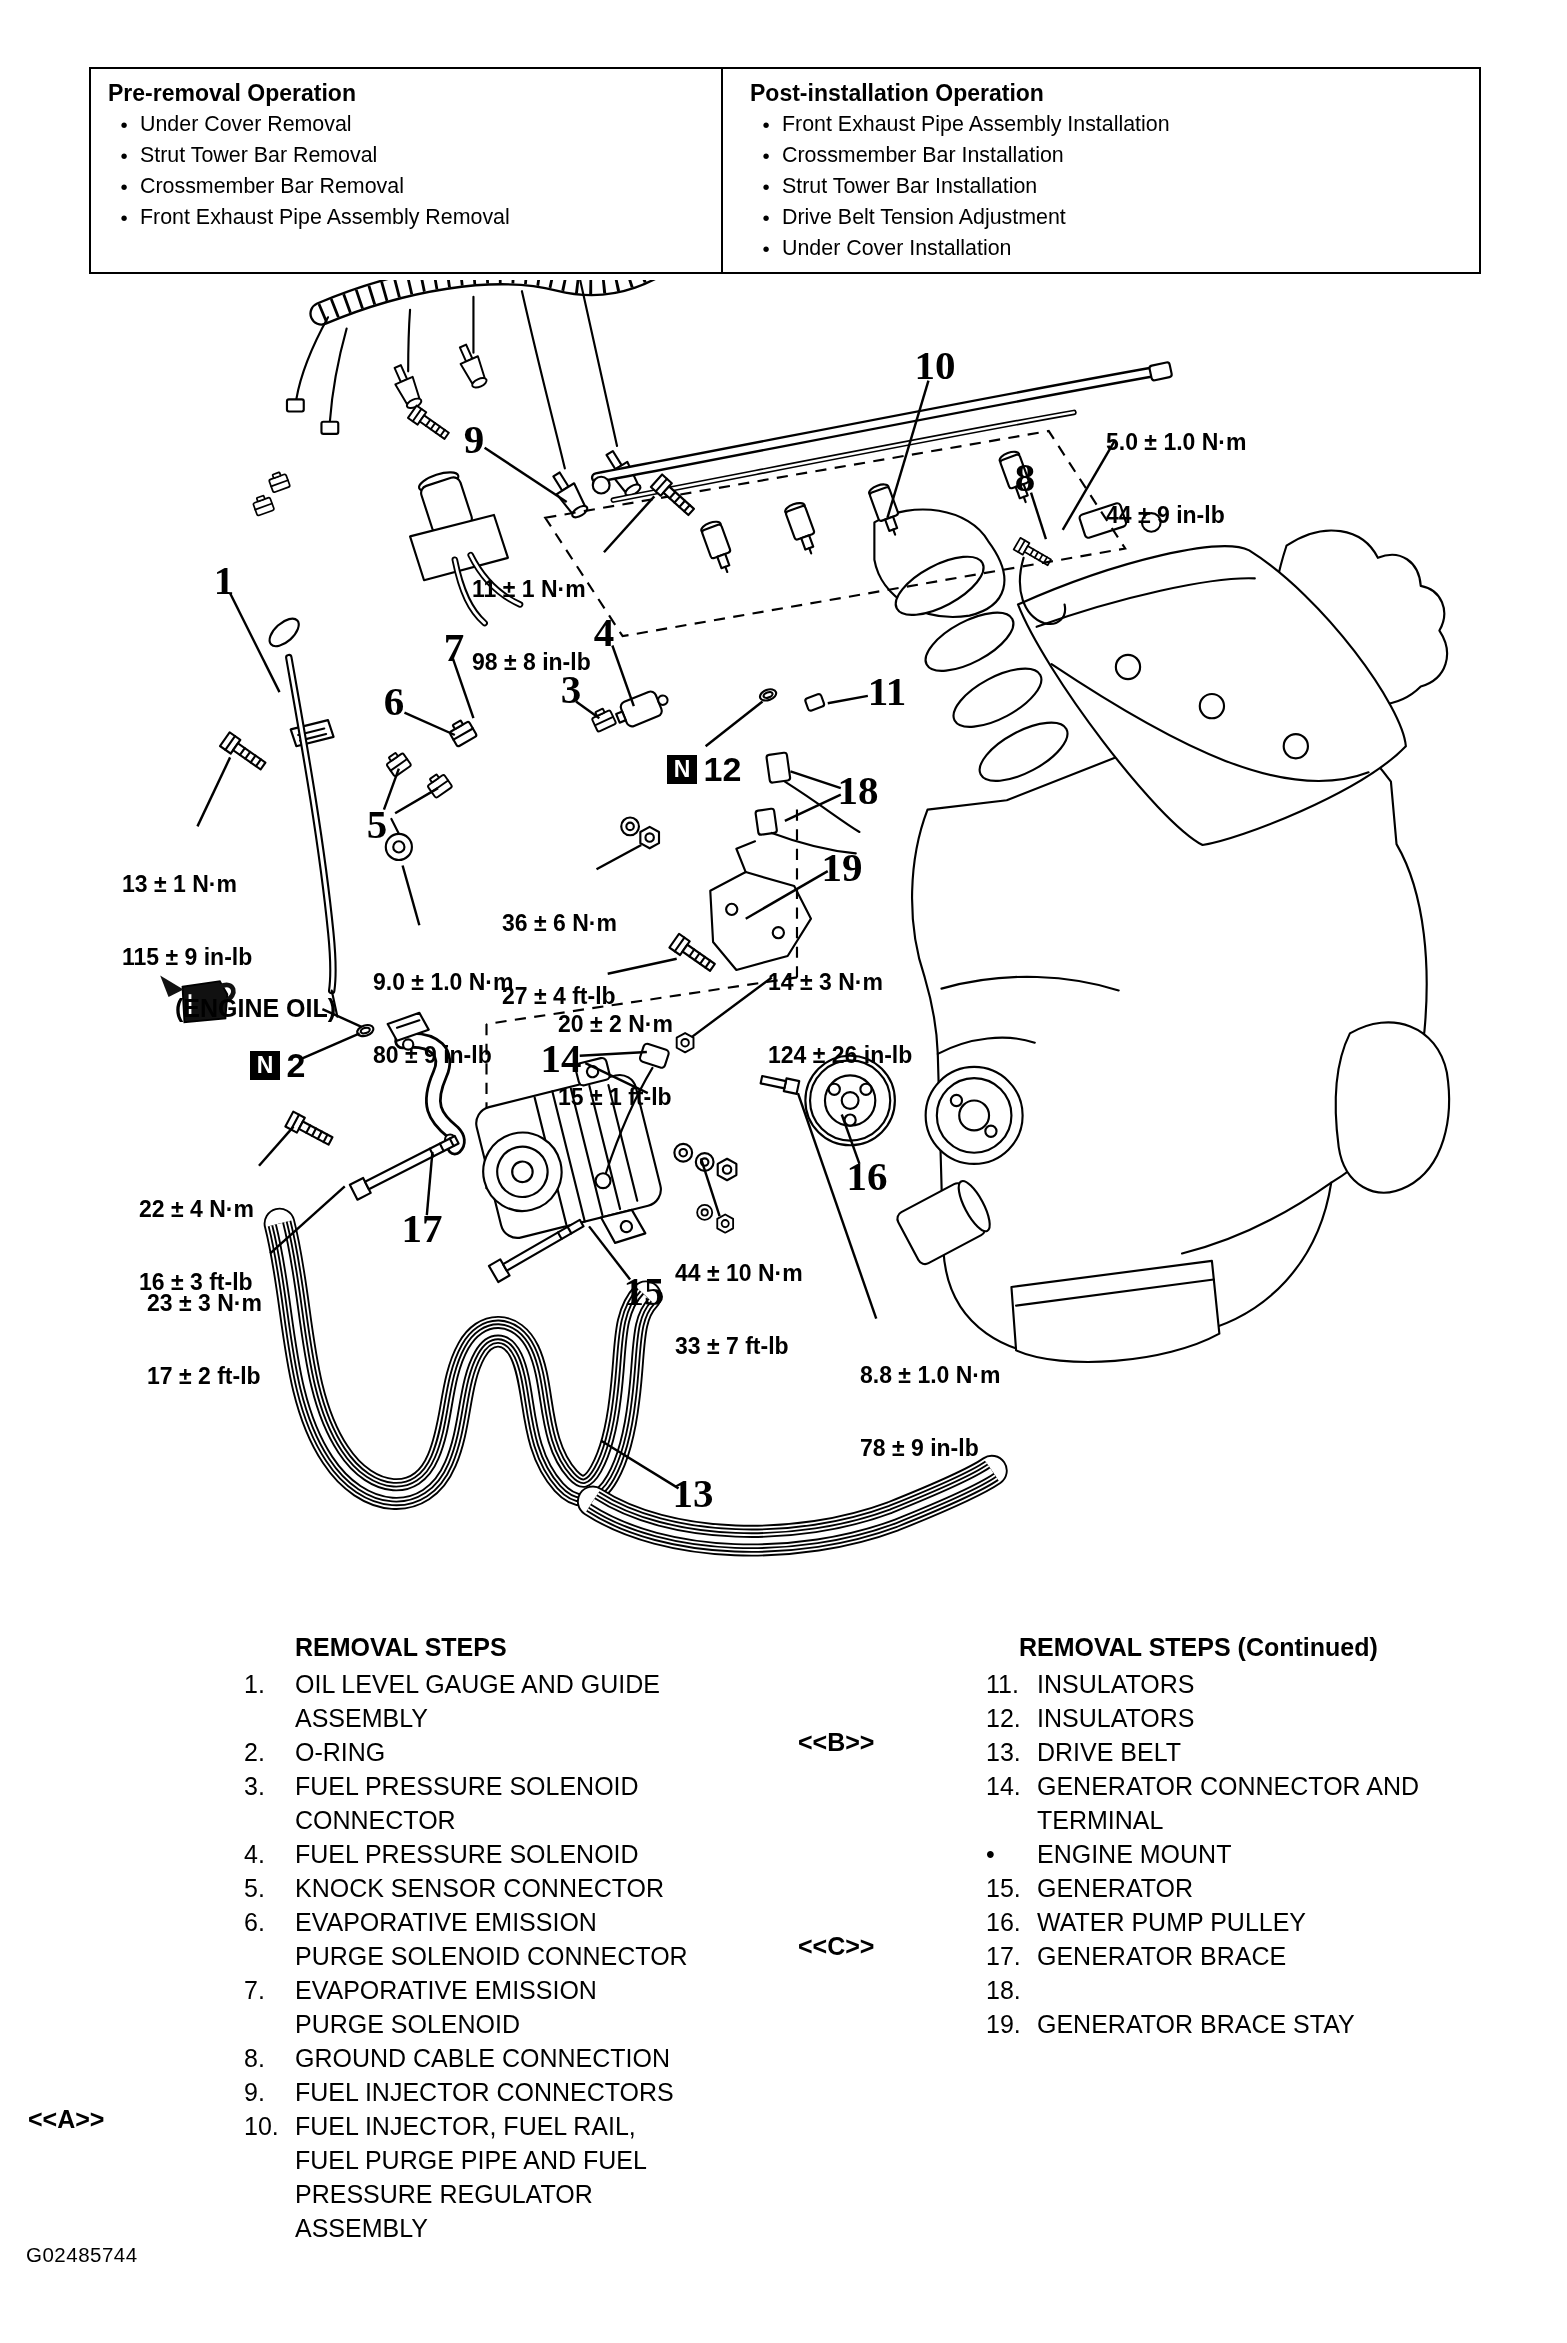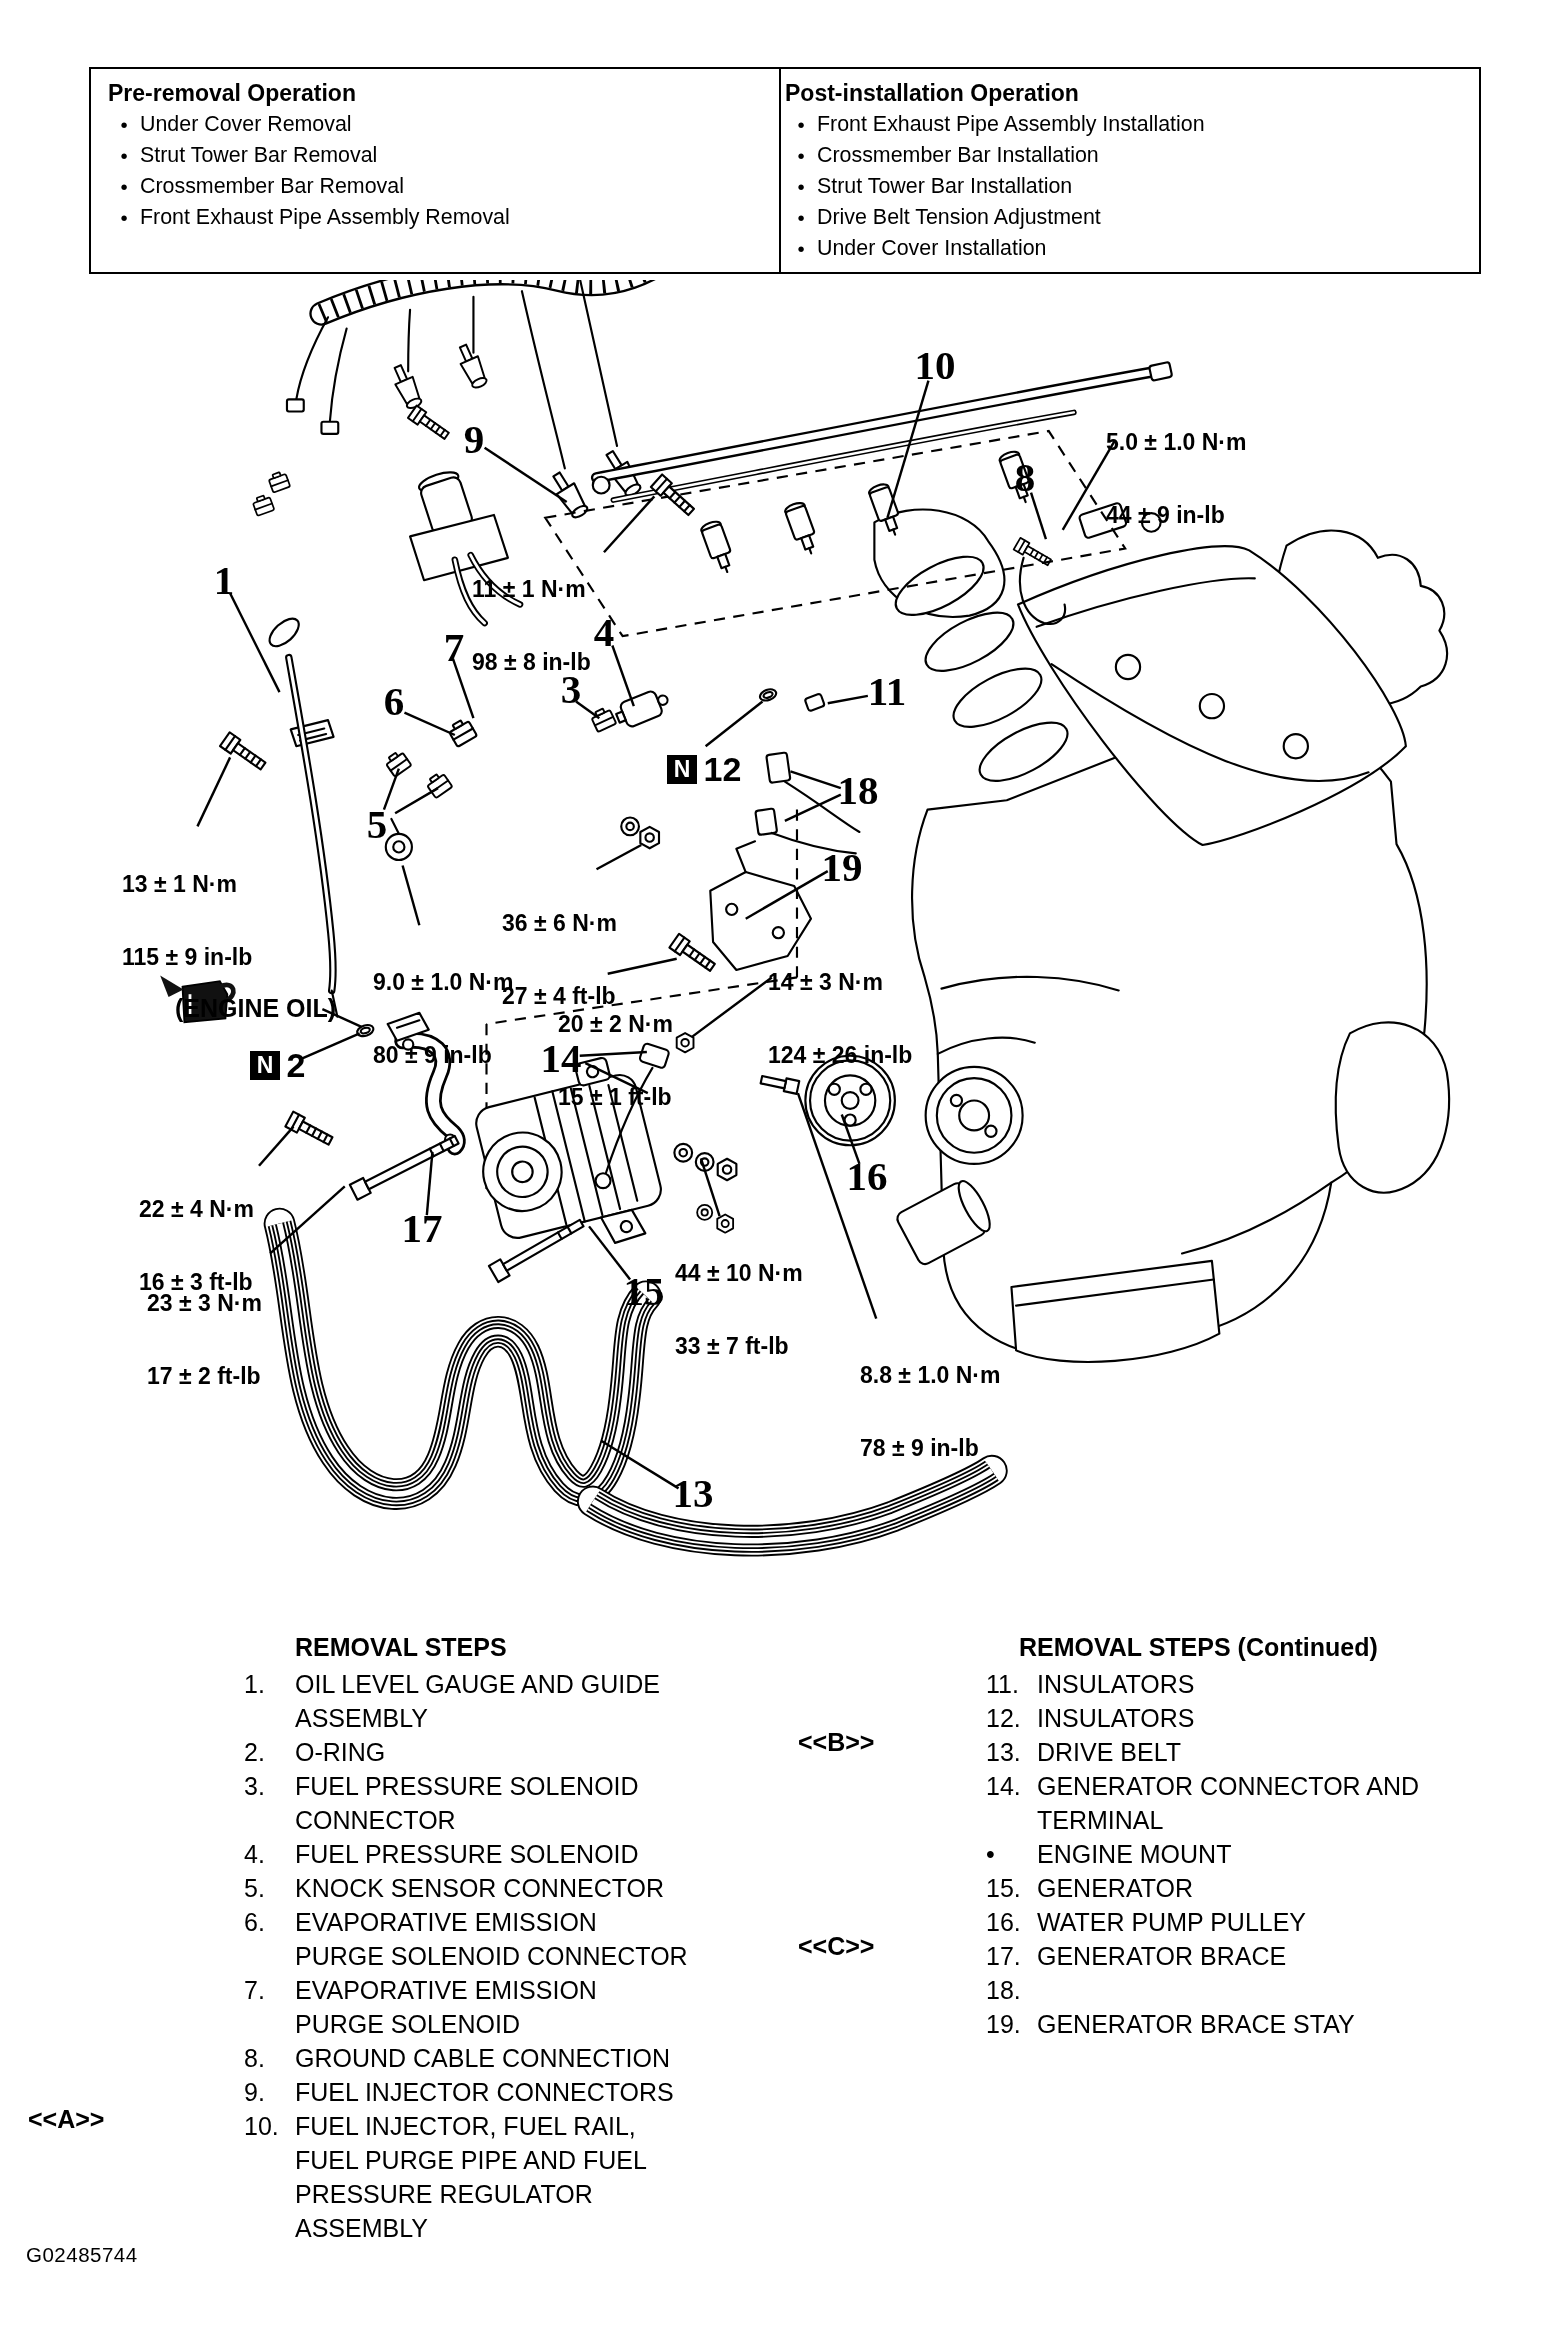--- a/index.html
+++ b/index.html
@@ -1,22 +1,22 @@
 <!DOCTYPE html>
 <html style="font-size:15px"><head>
 <meta charset="utf-8">
 <style>
   html,body{margin:0;padding:0;background:#fff;}
   body{width:1567px;height:2344px;position:relative;font-family:"Liberation Sans",sans-serif;color:#000;overflow:hidden;}
   .abs{position:absolute;}
   
   .ops-table{left:89px;top:67px;width:1392px;height:207px;border:2.8px solid #000;display:flex;box-sizing:border-box;}
   .ops-cell{box-sizing:border-box;padding:7.5px 0 0 17px;}
-  .ops-cell.pre{width:690px;border-right:2.8px solid #000;}
-  .ops-cell.post{flex:1;padding-left:4px;}
+  .ops-cell.pre{width:632px;border-right:2.8px solid #000;}
+  .ops-cell.post{flex:1;padding-left:27px;}
   .ops-title{font-weight:bold;font-size:23px;line-height:32px;}
   .ops-item{display:flex;font-size:21.4px;line-height:31px;}
   .ops-item .blt{width:32px;text-align:center;font-size:20.5px;}
   
   .tq{font-weight:bold;font-size:23px;line-height:29px;white-space:nowrap;}
   .tq span{display:block;margin-top:44px;}
   
   .co{font-weight:bold;font-size:41px;transform:translate(-50%,-50%);white-space:nowrap;font-family:Liberation Serif, serif;}
   
   .nmark{display:flex;align-items:center;}

